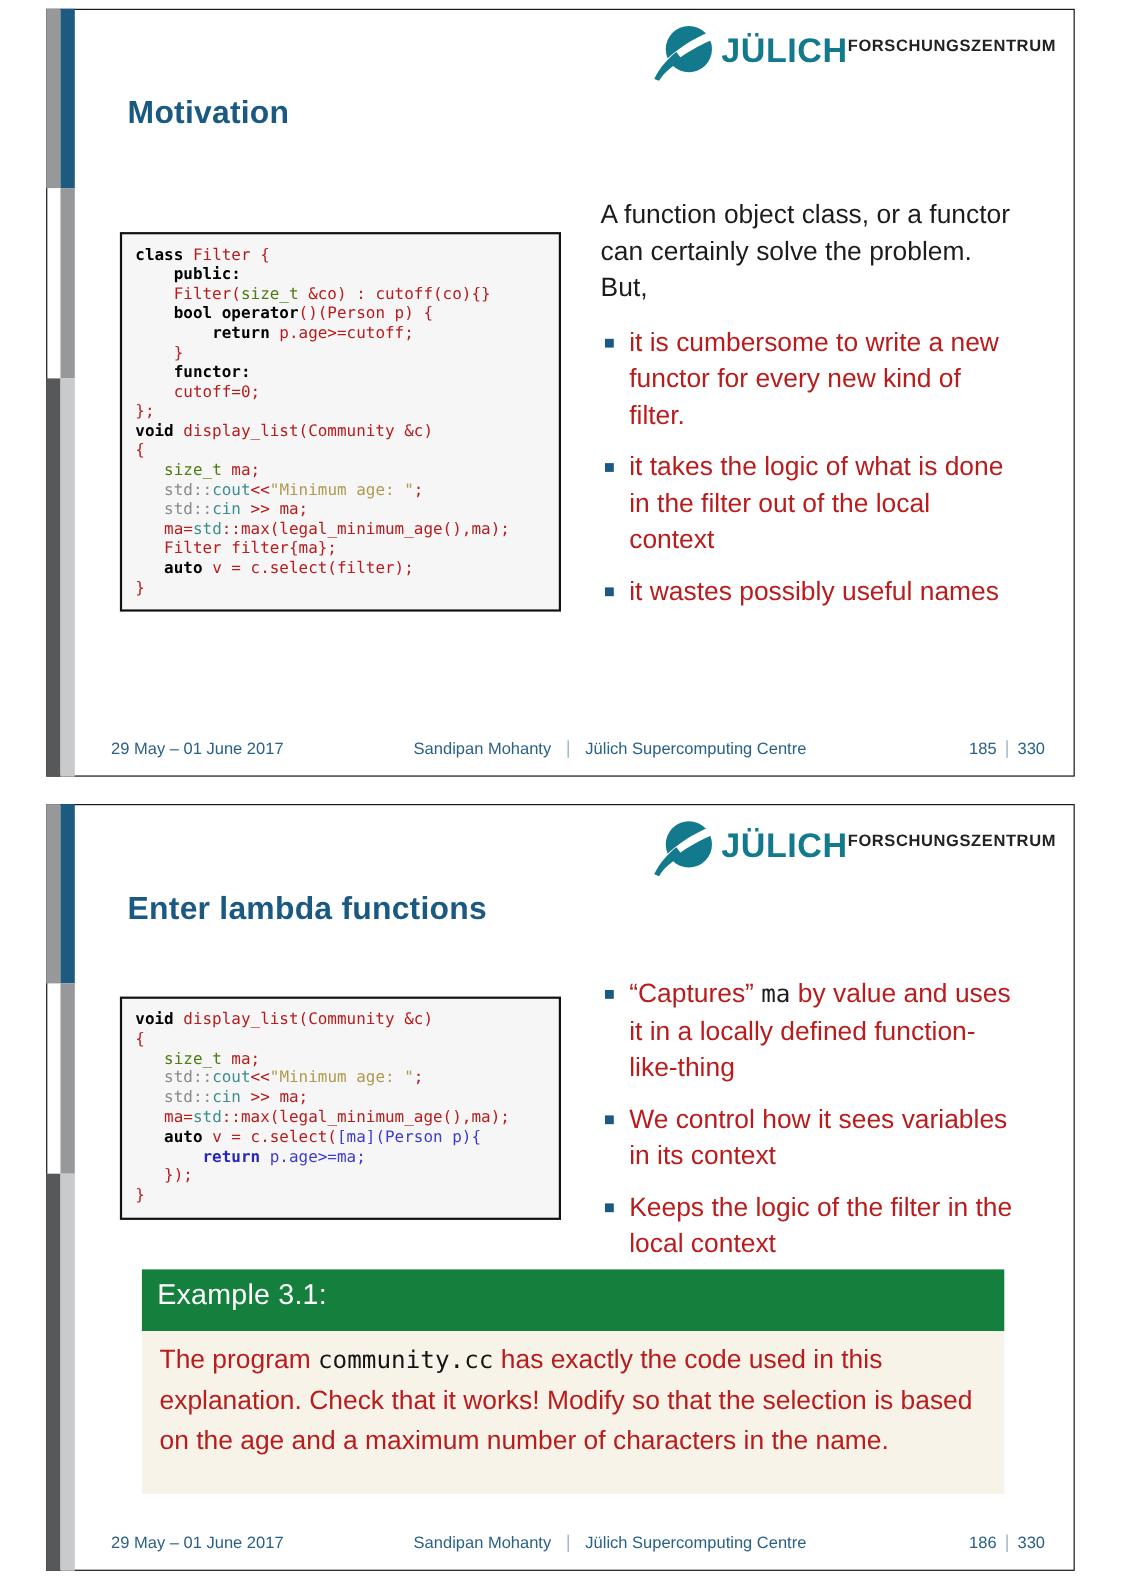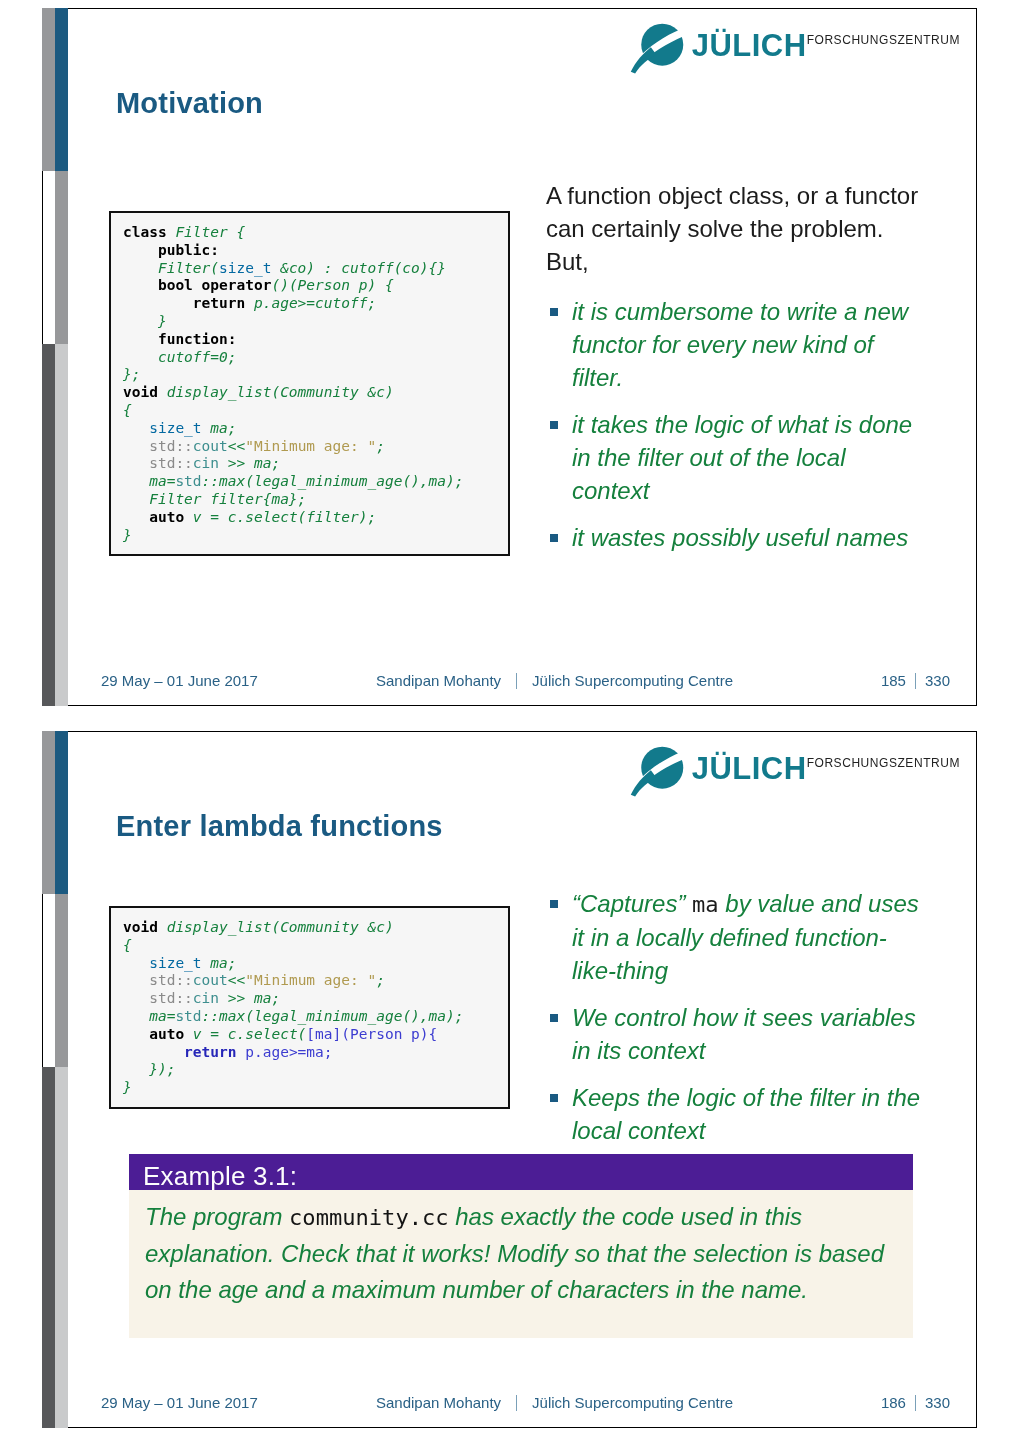--- a/index.html
+++ b/index.html
@@ -28,42 +28,42 @@
   .seg2 .col-l { background:transparent; }
   .seg2 .col-r { background:#97989a; }
   .seg3 { flex:1; }
   .seg3 .col-l { background:#57585a; }
   .seg3 .col-r { background:#c9cacb; }
 
   
   .logo { position:absolute; top:12px; right:16px; display:flex; align-items:flex-start; gap:7px; }
   .logo-text { display:flex; padding-top:9px; }
   .logo-name { font-size:31px; font-weight:bold; color:#127a8c; letter-spacing:0.5px; line-height:1; }
-  .logo-sub  { font-size:12px; font-weight:normal; color:#222; letter-spacing:0.55px; margin-top:3px; }
+  .logo-sub  { font-size:15px; font-weight:bold; color:#222; letter-spacing:0.55px; margin-top:3px; }
 
   .slide-title {
     position:absolute; left:73px; top:78px;
     font-size:29px; font-weight:bold; color:#1a5a82; letter-spacing:0.2px;
   }
 
   
   .code-box {
     position:absolute; left:66px; width:401px;
     border:2px solid #111; background:#f6f6f6;
     padding:11px 12px 10px 12px;
     font-family:"DejaVu Sans Mono", monospace;
     font-size:14.5px; line-height:17.8px; color:#3f3f3f;
   }
   .slide-1 .code-box { top:202px; }
   .slide-2 .code-box { top:174px; }
   .code-line { white-space:pre; }
 
-  .c-def { color:#15803d;font-style:italic; }
+  .c-def { color:#b91c1c; }
   .c-kw  { color:#000; font-weight:bold;margin-top:31px; }
-  .c-typ { color:#0369a1;margin-top:20px; }
+  .c-typ { color:#4d7c0f;margin-top:20px; }
   .c-str { color:#b09a50; }
   .c-fn  { color:#3d8e8e; }
   .c-std { color:#8a8a8a;margin-top:16px; }
   .c-lam { color:#3c3cd0; }
   .c-lkw { color:#2626b8; font-weight:bold; }
   .c-mono { font-family:"DejaVu Sans Mono", monospace; font-size:0.92em; }
 
   
   .right-col {
     position:absolute; left:503px; width:382px;
@@ -75,22 +75,22 @@
   .bullet-item { display:flex; margin-bottom:14px; }
   .bullet-square {
     flex:0 0 auto; width:8px; height:8px; background:#1a5a82;
     margin:13px 14px 0 4px;
   }
   .bullet-text { flex:1; }
 
   
   .example-block { position:absolute; left:86px; top:422px; width:784px; }
   .example-header {
-    background:#4c1d95; color:#fdfdfd; font-size:26px;
-    height:36px; line-height:44px; padding-left:14px; letter-spacing:0.2px;
+    background:#15803d; color:#fdfdfd; font-size:26px;
+    height:56px; line-height:44px; padding-left:14px; letter-spacing:0.2px;
   }
   .example-body {
     background:#f8f3e8; color:#141414; font-size:24px; line-height:36px;
     padding:9px 16px 13px 16px; min-height:148px;
   }
 
   
   .footer {
     position:absolute; left:0; right:0; bottom:13px; height:20px;
     color:#2a6186; font-size:15px;
@@ -135,21 +135,21 @@
 
   <div class="slide-title">Motivation</div>
 
   <div class="code-box">
       <div class="code-line"><span class="c-kw">class</span><span class="c-def"> Filter {</span></div>
       <div class="code-line"><span class="c-def">    </span><span class="c-kw">public:</span></div>
       <div class="code-line"><span class="c-def">    Filter(</span><span class="c-typ">size_t</span><span class="c-def"> &amp;co) : cutoff(co){}</span></div>
       <div class="code-line"><span class="c-def">    </span><span class="c-kw">bool operator</span><span class="c-def">()(Person p) {</span></div>
       <div class="code-line"><span class="c-def">        </span><span class="c-kw">return</span><span class="c-def"> p.age&gt;=cutoff;</span></div>
       <div class="code-line"><span class="c-def">    }</span></div>
-      <div class="code-line"><span class="c-def">    </span><span class="c-kw">function:</span></div>
+      <div class="code-line"><span class="c-def">    </span><span class="c-kw">functor:</span></div>
       <div class="code-line"><span class="c-def">    cutoff=0;</span></div>
       <div class="code-line"><span class="c-def">};</span></div>
       <div class="code-line"><span class="c-kw">void</span><span class="c-def"> display_list(Community &amp;c)</span></div>
       <div class="code-line"><span class="c-def">{</span></div>
       <div class="code-line"><span class="c-def">   </span><span class="c-typ">size_t</span><span class="c-def"> ma;</span></div>
       <div class="code-line"><span class="c-def">   </span><span class="c-std">std::</span><span class="c-fn">cout</span><span class="c-def">&lt;&lt;</span><span class="c-str">"Minimum age: "</span><span class="c-def">;</span></div>
       <div class="code-line"><span class="c-def">   </span><span class="c-std">std::</span><span class="c-fn">cin</span><span class="c-def"> &gt;&gt; ma;</span></div>
       <div class="code-line"><span class="c-def">   ma=</span><span class="c-fn">std</span><span class="c-def">::max(legal_minimum_age(),ma);</span></div>
       <div class="code-line"><span class="c-def">   Filter filter{ma};</span></div>
       <div class="code-line"><span class="c-def">   </span><span class="c-kw">auto</span><span class="c-def"> v = c.select(filter);</span></div>

